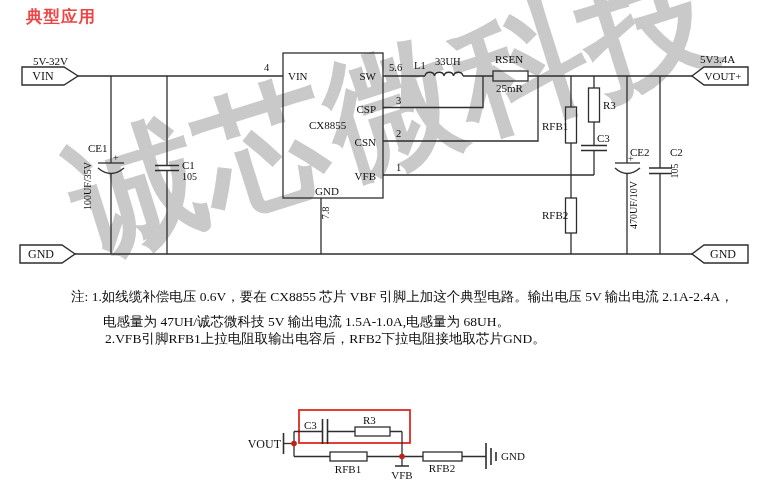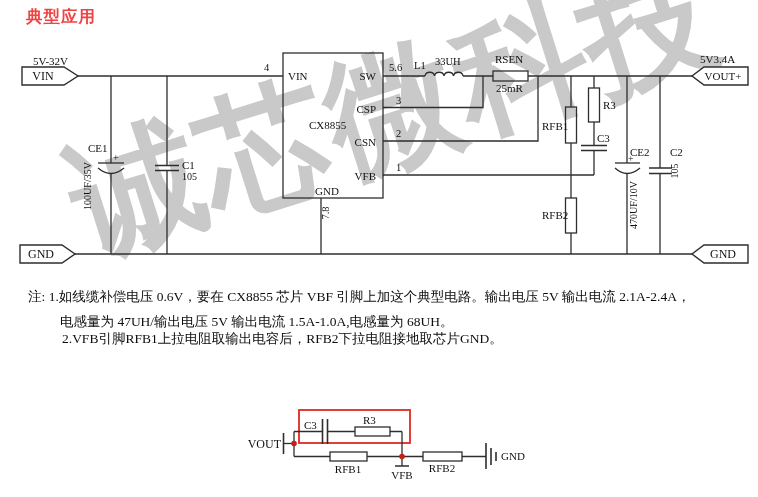--- a/index.html
+++ b/index.html
@@ -15,21 +15,21 @@
   .lbl{font-family:"Liberation Serif",serif;font-size:11px;fill:#111;}
   .lbl12{font-family:"Liberation Serif",serif;font-size:12px;fill:#111;}
   .num{font-family:"Liberation Serif",serif;font-size:10.5px;fill:#111;}
   .val{font-family:"Liberation Serif",serif;font-size:10px;fill:#111;}
   .wm{font-family:"Liberation Sans",sans-serif;font-weight:bold;font-size:132px;
       fill:#c9c9c9;letter-spacing:2px;}
   .red-line{stroke:#dd2b22;stroke-width:1.8;fill:none;}
   .red-dot{fill:#c22018;stroke:none;}
   .notes{position:absolute;left:0;top:0;width:758px;}
   .note-line{position:absolute;white-space:nowrap;font-family:"Liberation Serif",serif;
-             font-size:13.5px;color:#0d0d0d;}
+             font-size:13.5px;color:#0d0d0d;margin-left:43px;}
   .n1{left:28px;top:288px;}
   .n2{left:60px;top:313px;}
   .n3{left:62px;top:330px;}
 </style>
 </head>
 <body>
 
 <div class="canvas">
 
   <div class="page-title">典型应用</div>
@@ -175,17 +175,17 @@
       <path class="wire thick" d="M486 443 V469 M491 448 V465 M496 452 V461"></path>
       <text class="lbl" x="501" y="460">GND</text>
 
       <circle class="red-dot" cx="294" cy="443.5" r="2.8"></circle>
       <circle class="red-dot" cx="402" cy="456.5" r="2.8"></circle>
     </g>
   </svg>
 
   <div class="notes">
     <div class="note-line n1">注: 1.如线缆补偿电压 0.6V，要在 CX8855 芯片 VBF 引脚上加这个典型电路。输出电压 5V 输出电流 2.1A-2.4A，</div>
-    <div class="note-line n2">电感量为 47UH/输出电压 5V 输出电流 1.5A-1.0A,电感量为 68UH。</div>
+    <div class="note-line n2">电感量为 47UH/诚芯微科技 5V 输出电流 1.5A-1.0A,电感量为 68UH。</div>
     <div class="note-line n3">2.VFB引脚RFB1上拉电阻取输出电容后，RFB2下拉电阻接地取芯片GND。</div>
   </div>
 
 </div>
 
 </body></html>

